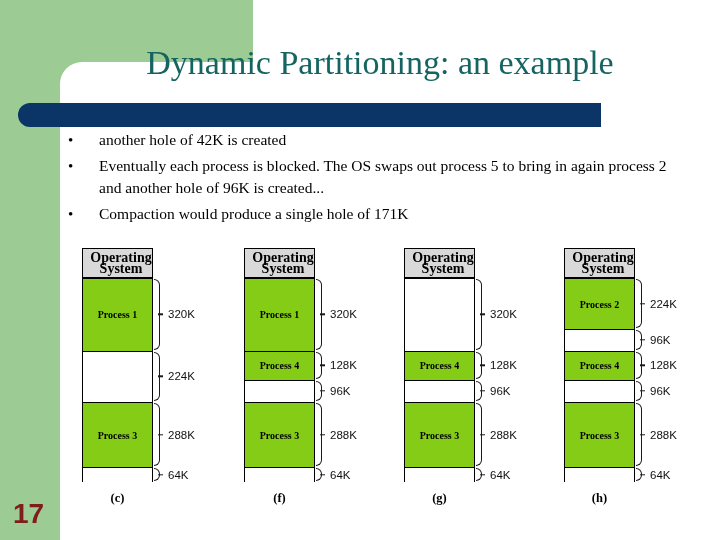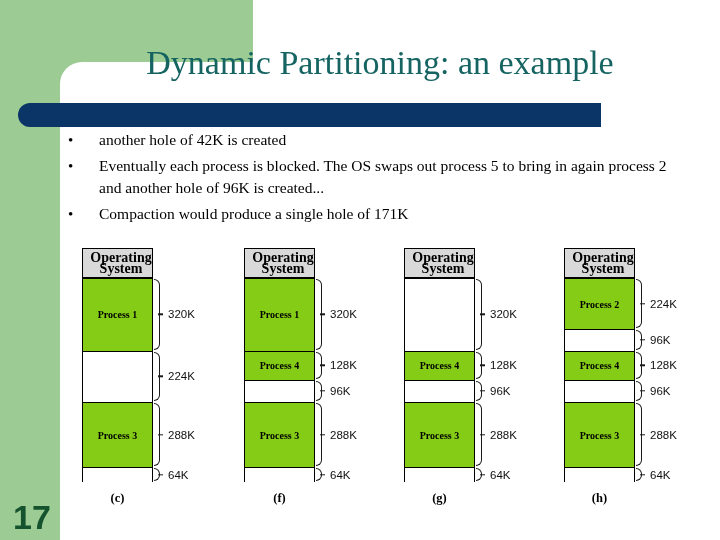--- a/index.html
+++ b/index.html
@@ -226,23 +226,23 @@
     font-weight: bold;
     color: #000;
   }
 
   
   #page-number {
     position: absolute;
     left: 13px;
     top: 498px;
     font-family: "Liberation Sans", sans-serif;
-    font-size: 34px;
+    font-size: 28px;
     font-weight: bold;
-    color: #14532d;
+    color: #7f1d1d;
     z-index: 6;
     letter-spacing: 0px;
   }
 </style>
 </head>
 <body>
 
 <div id="slide">
 
   <div class="deco-green-top"></div>

